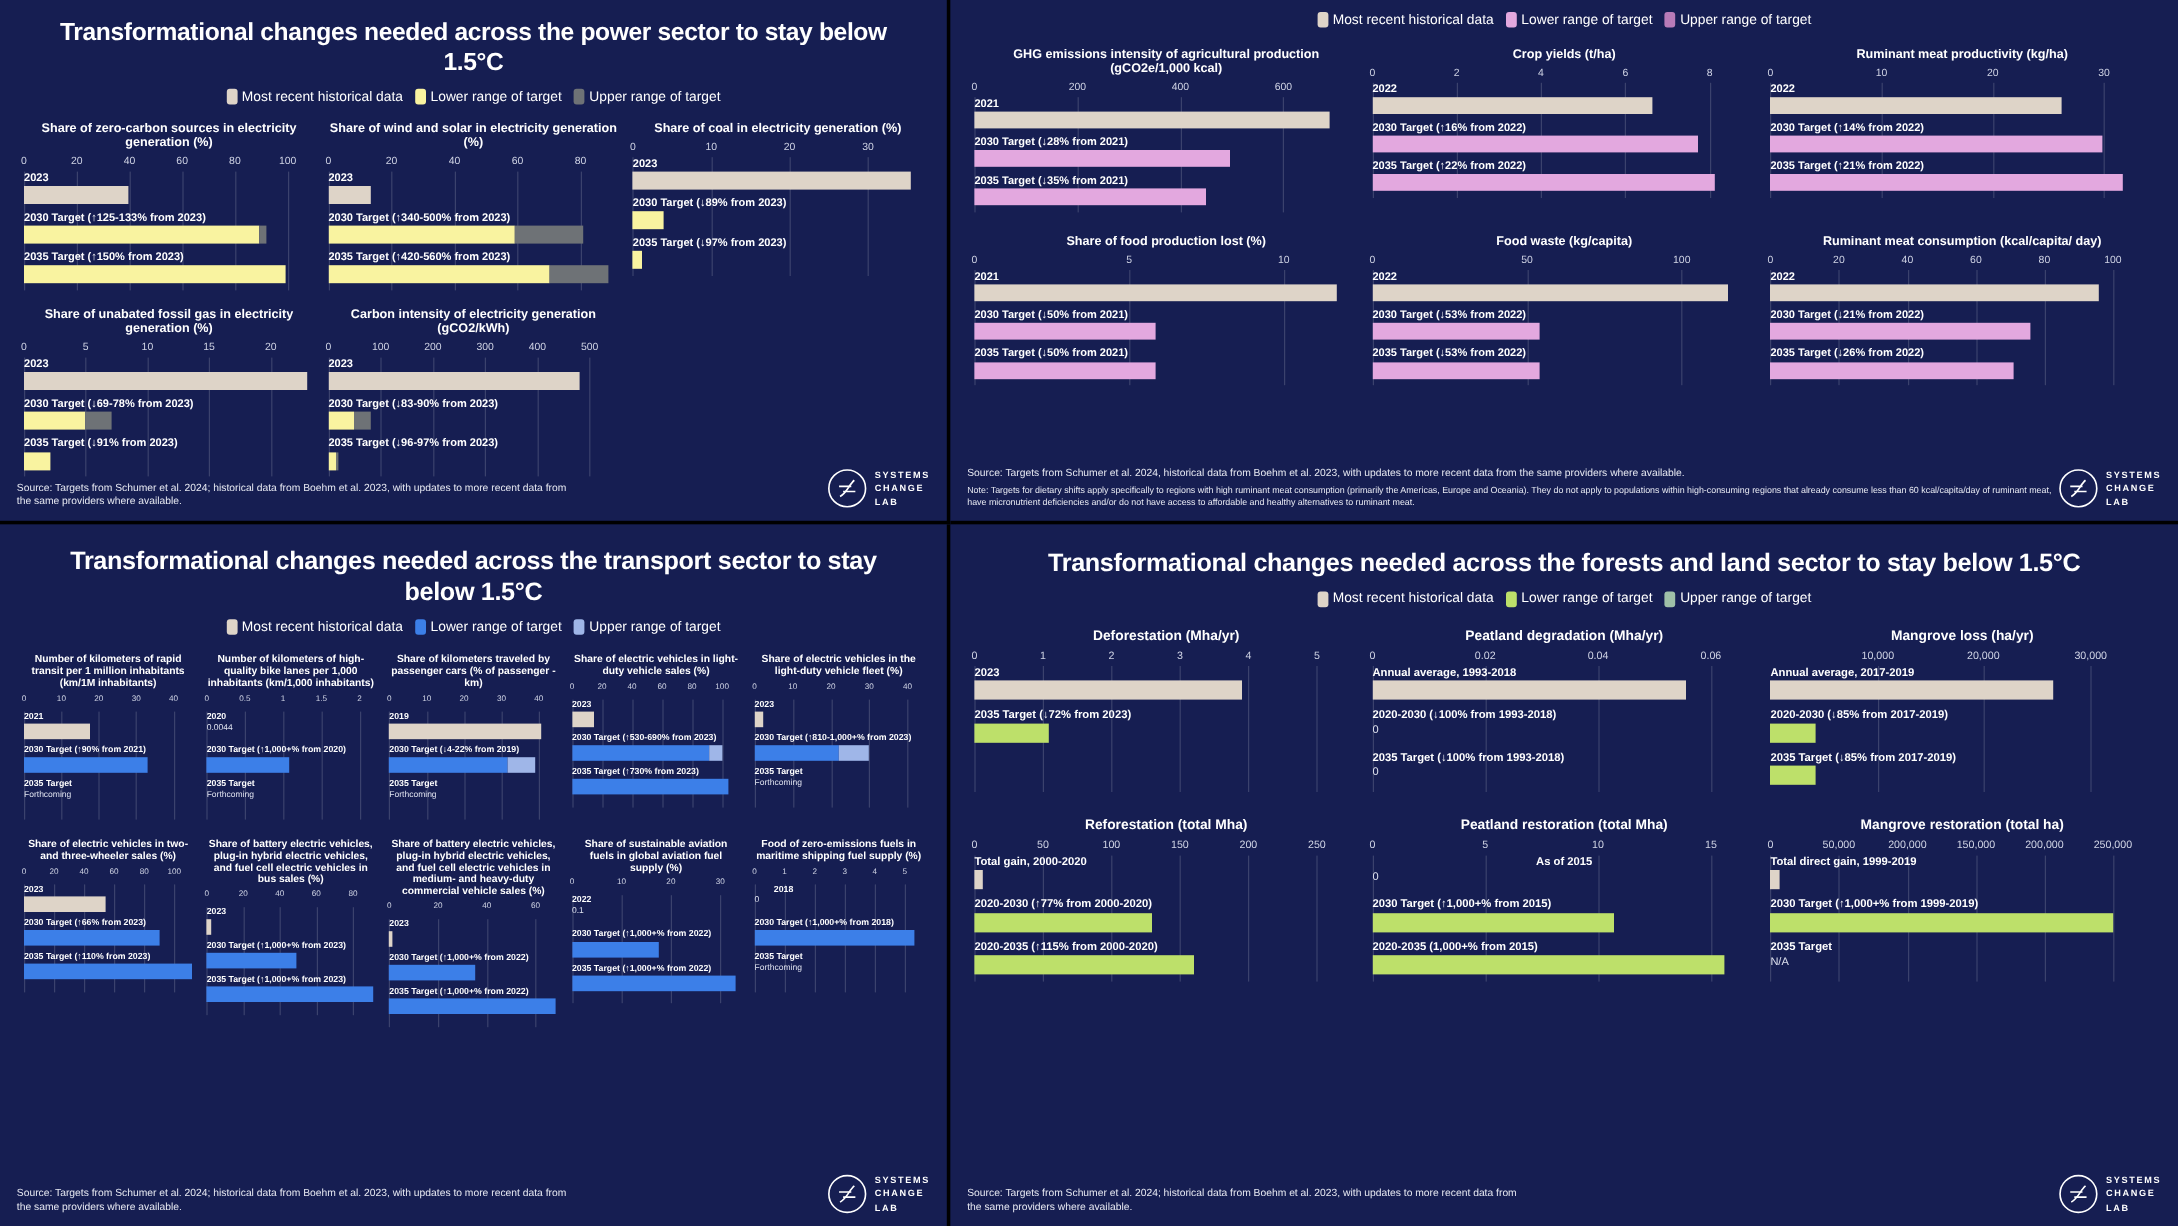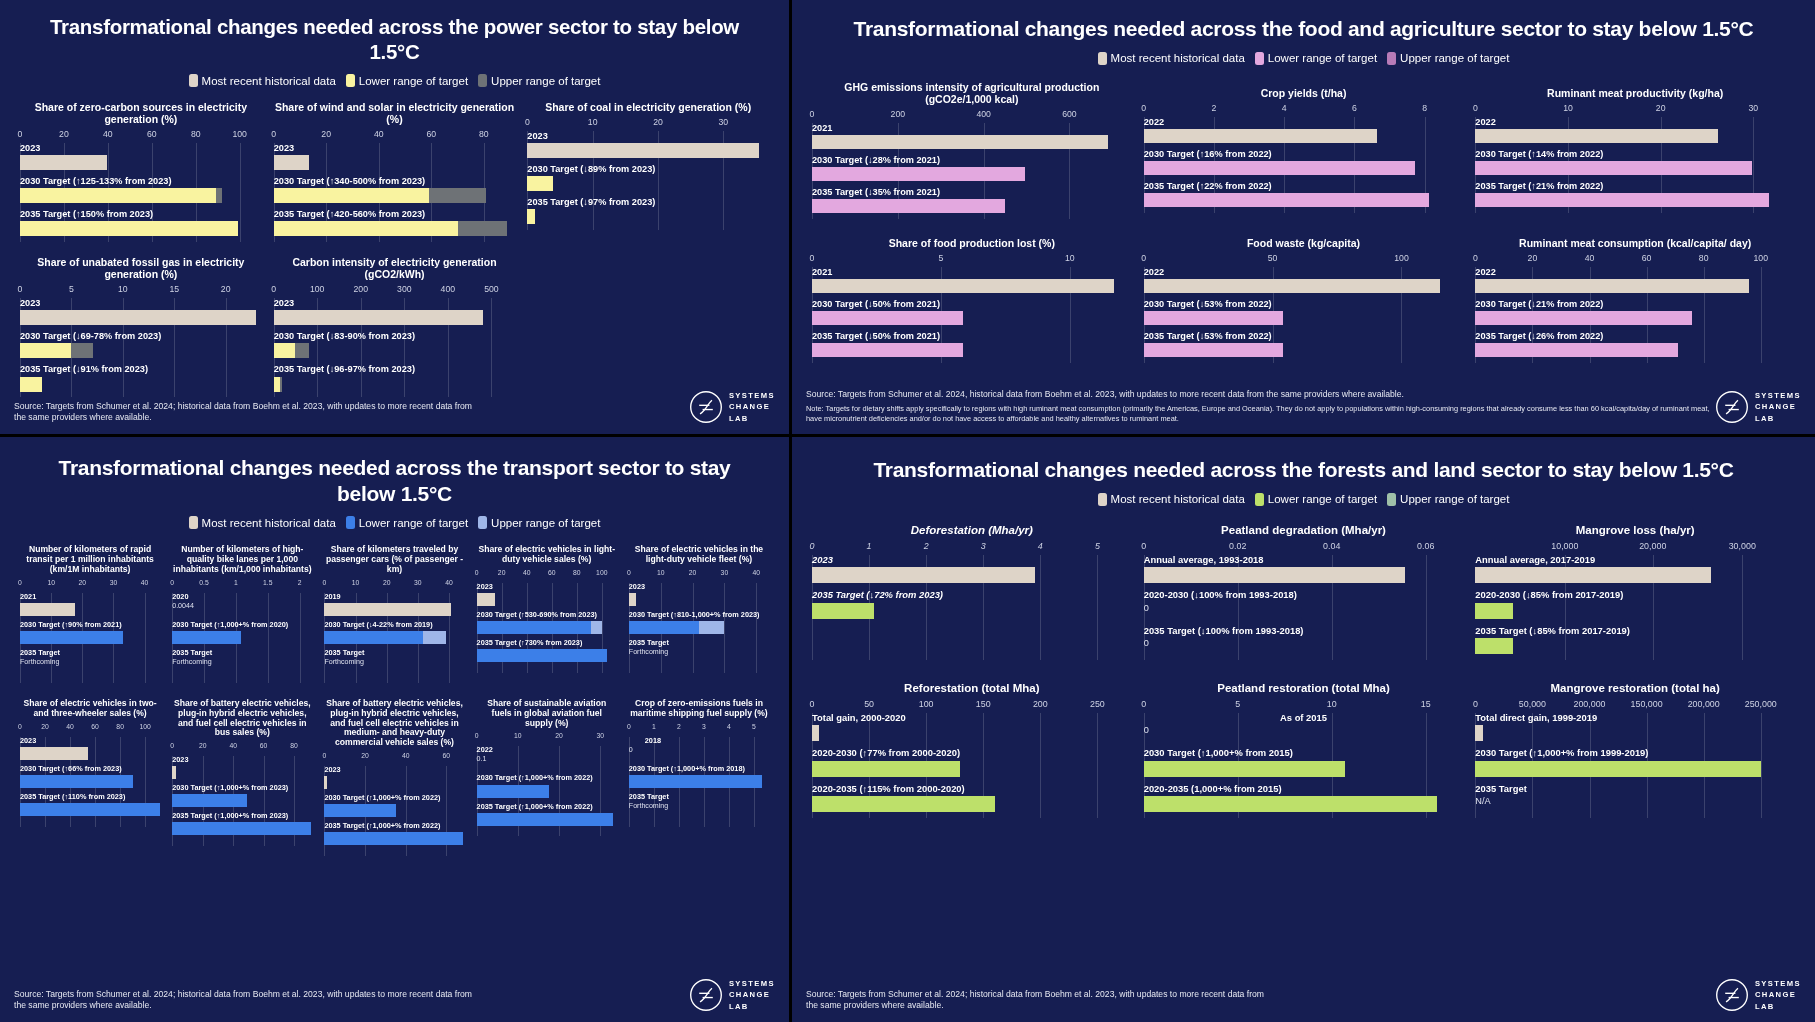--- a/index.html
+++ b/index.html
@@ -334,37 +334,36 @@
             <circle cx="20" cy="20" r="18" fill="none" stroke="#fff" stroke-width="1.6"></circle>
             <path d="M13 28 C20 24 22 16 27 12" stroke="#fff" stroke-width="1.6" fill="none"></path>
             <path d="M12 18 L24 18" stroke="#fff" stroke-width="1.6"></path>
             <path d="M16 23 L28 23" stroke="#fff" stroke-width="1.6"></path>
           </svg>
           <span class="logotext">SYSTEMS<br>CHANGE<br>LAB</span>
         </span>
       </div>
     </div>
   <div class="panel p2">
-      <div class="ptitle">Transformational changes needed across the food and agriculture sector to stay below 1.5°C</div>
       <div class="legend">
         <span class="leg-item">
           <span class="swatch" style="background:#DED4C8"></span>
           <span>Most recent historical data</span>
         </span>
         <span class="leg-item">
           <span class="swatch" style="background:#E3A8DF"></span>
           <span>Lower range of target</span>
         </span>
         <span class="leg-item">
           <span class="swatch" style="background:#B87BB8"></span>
           <span>Upper range of target</span>
         </span>
       </div>
       <div class="charts" style="margin-top:16px;">
-        <div class="row" style="margin-bottom:18px;align-items:center;">
+        <div class="row" style="margin-bottom:18px;">
           <div class="cell" style="flex:1 1 0; min-width:0;">
             <div class="ctitle" style="font-size:10.5px;">GHG emissions intensity of agricultural production (gCO2e/1,000 kcal)</div>
             <div class="axis" style="font-size:8.7px;">
               <span style="left:0%;">0</span>
               <span style="left:26.845637583892618%;">200</span>
               <span style="left:53.691275167785236%;">400</span>
               <span style="left:80.53691275167785%;">600</span>
             </div>
             <div class="plot" style="height:96px;">
               <div class="gridlines">
@@ -958,21 +957,21 @@
                 <div>
                   <div class="slabel" style="font-size:7.3px;">2035 Target (↑1,000+% from 2022)</div>
                   <div class="barwrap" style="height:13px;margin-bottom:5px;">
                     <div class="bar" style="width:97.05882352941177%;background:#3C7FE8;"></div>
                   </div>
                 </div>
               </div>
             </div>
           </div>
           <div class="cell" style="flex:1 1 0; min-width:0;">
-            <div class="ctitle" style="font-size:8.6px;">Crop of zero-emissions fuels in maritime shipping fuel supply (%)</div>
+            <div class="ctitle" style="font-size:8.6px;">Food of zero-emissions fuels in maritime shipping fuel supply (%)</div>
             <div class="axis" style="font-size:6.8px;">
               <span style="left:0%;">0</span>
               <span style="left:17.857142857142858%;">1</span>
               <span style="left:35.714285714285715%;">2</span>
               <span style="left:53.57142857142857%;">3</span>
               <span style="left:71.42857142857143%;">4</span>
               <span style="left:89.28571428571429%;">5</span>
             </div>
             <div class="plot" style="height:90px;">
               <div class="gridlines">
@@ -1029,21 +1028,21 @@
           <span class="swatch" style="background:#BDE06A"></span>
           <span>Lower range of target</span>
         </span>
         <span class="leg-item">
           <span class="swatch" style="background:#9FC0A8"></span>
           <span>Upper range of target</span>
         </span>
       </div>
       <div class="charts" style="margin-top:18px;">
         <div class="row" style="margin-bottom:22px;">
-          <div class="cell" style="flex:1 1 0; min-width:0;font-style:italic;">
+          <div class="cell" style="flex:1 1 0; min-width:0;">
             <div class="ctitle" style="font-size:11.5px;">Deforestation (Mha/yr)</div>
             <div class="axis" style="font-size:8.9px;">
               <span style="left:0%;">0</span>
               <span style="left:17.857142857142858%;">1</span>
               <span style="left:35.714285714285715%;">2</span>
               <span style="left:53.57142857142857%;">3</span>
               <span style="left:71.42857142857143%;">4</span>
               <span style="left:89.28571428571429%;">5</span>
             </div>
             <div class="plot" style="height:105px;">

